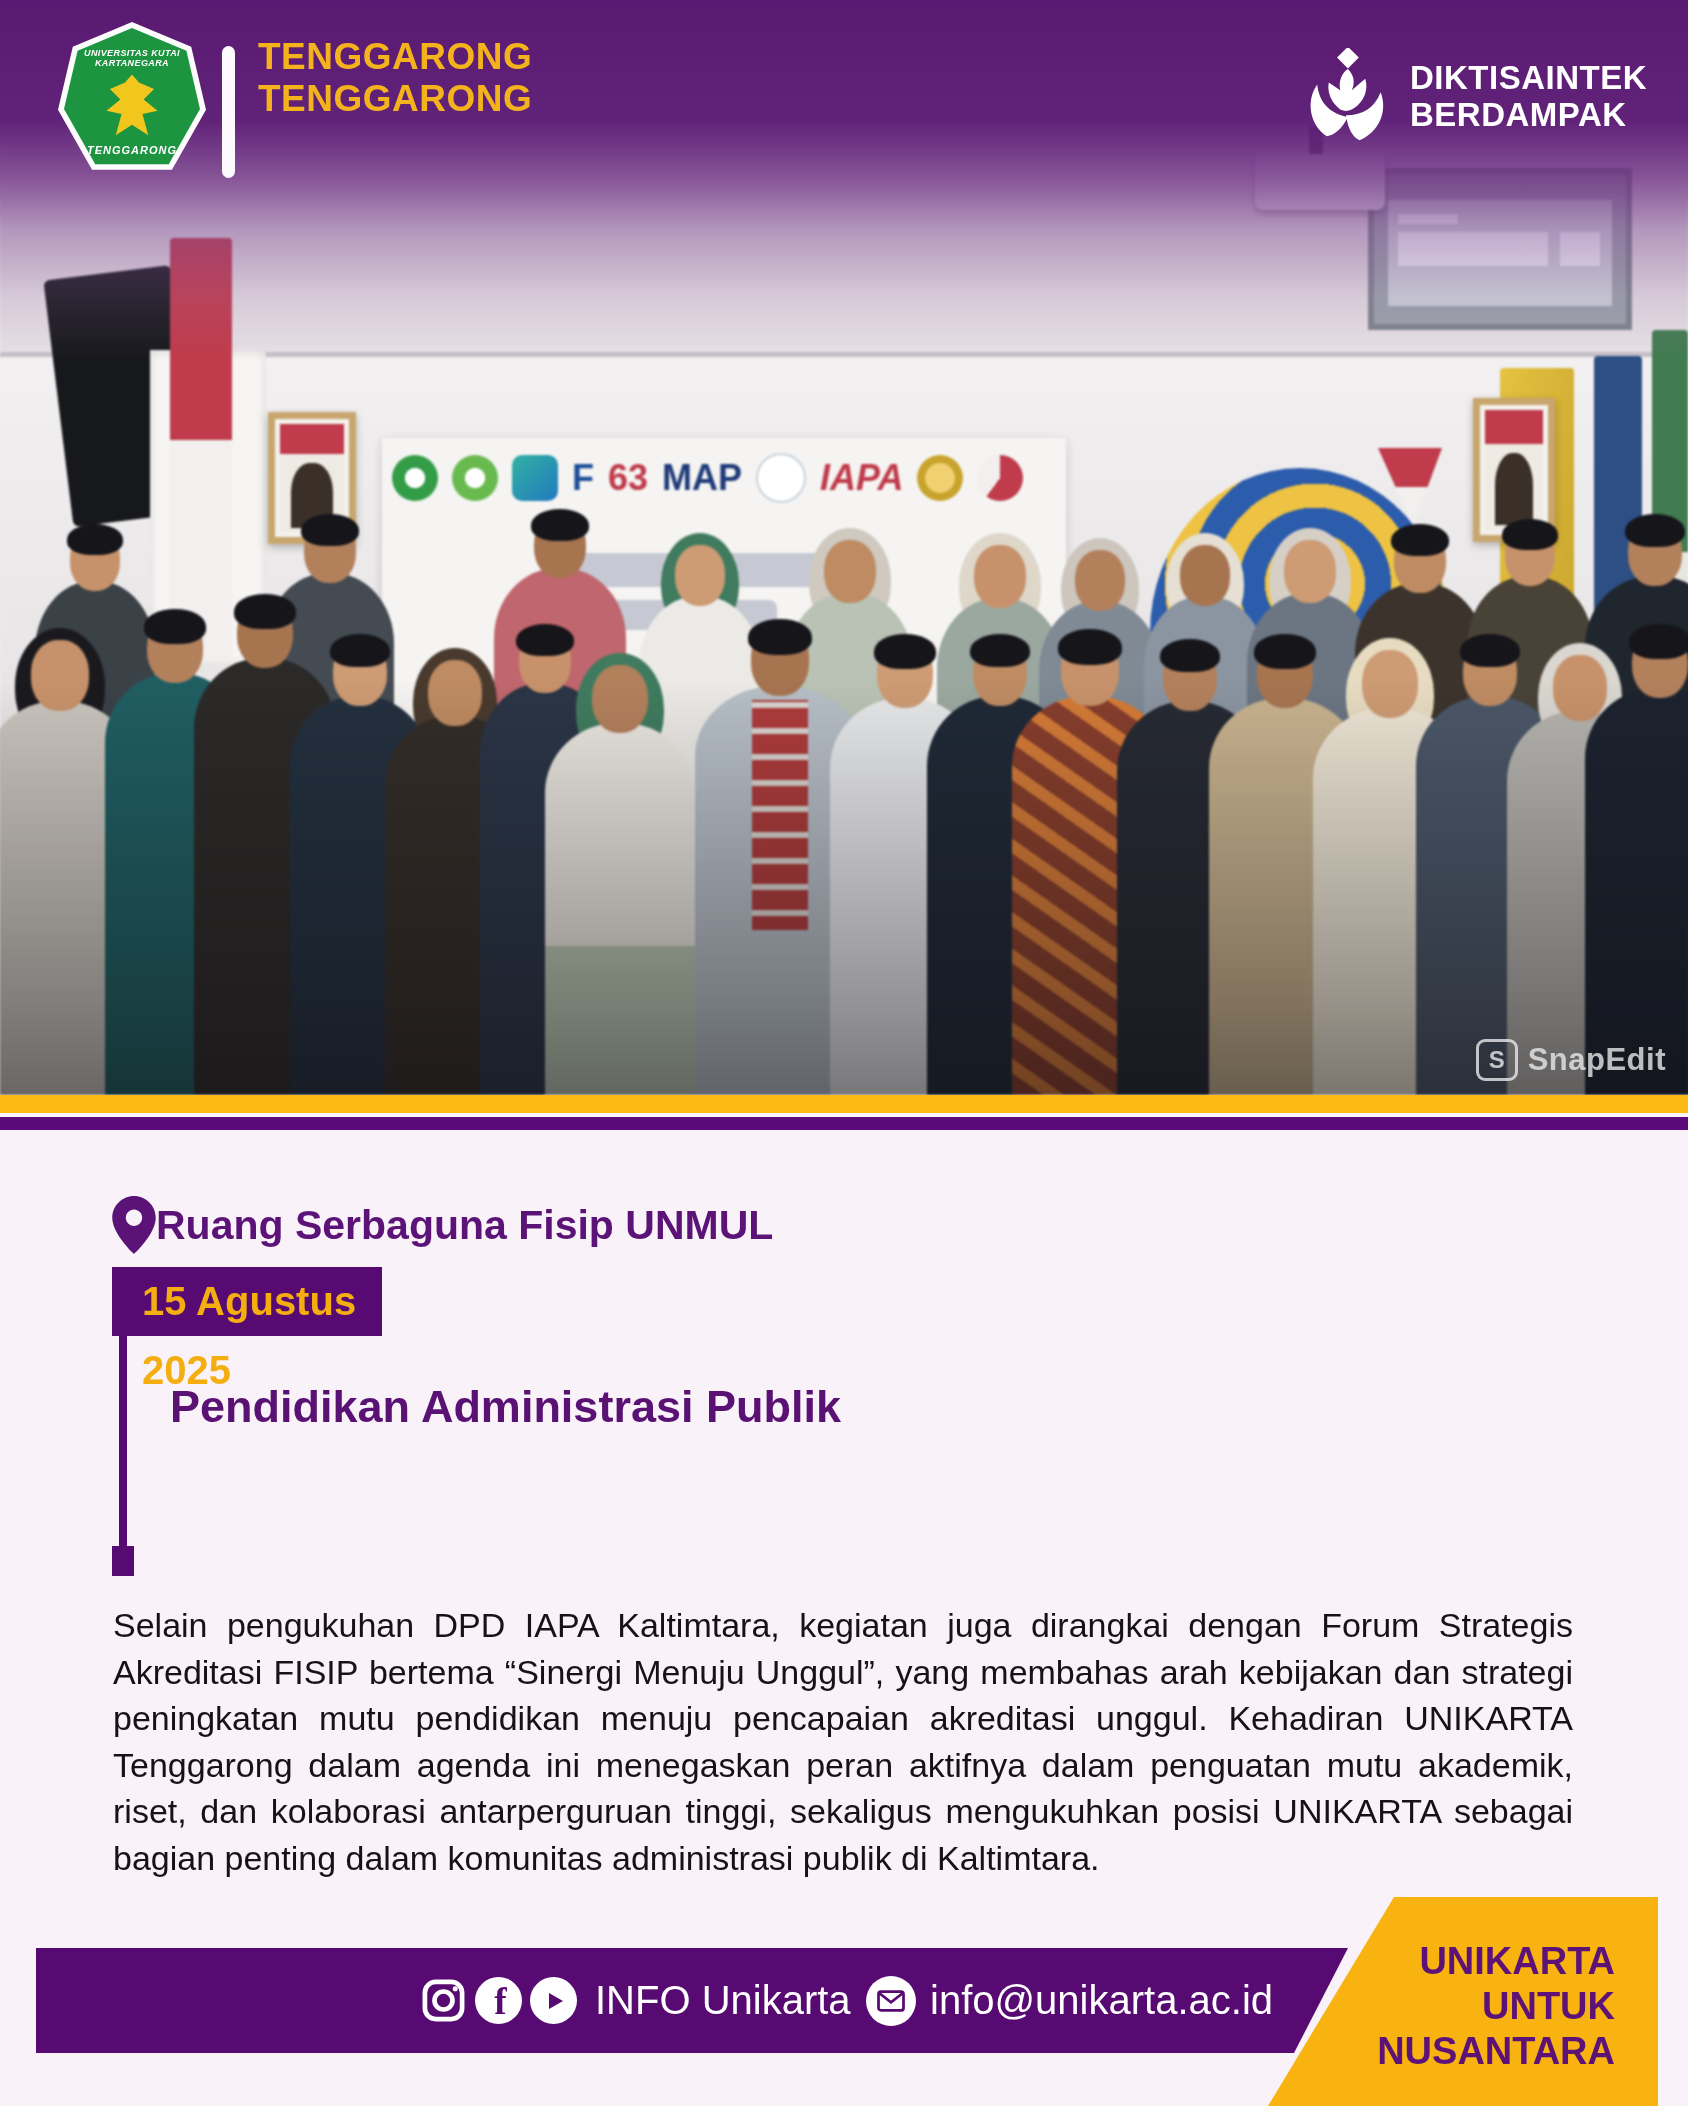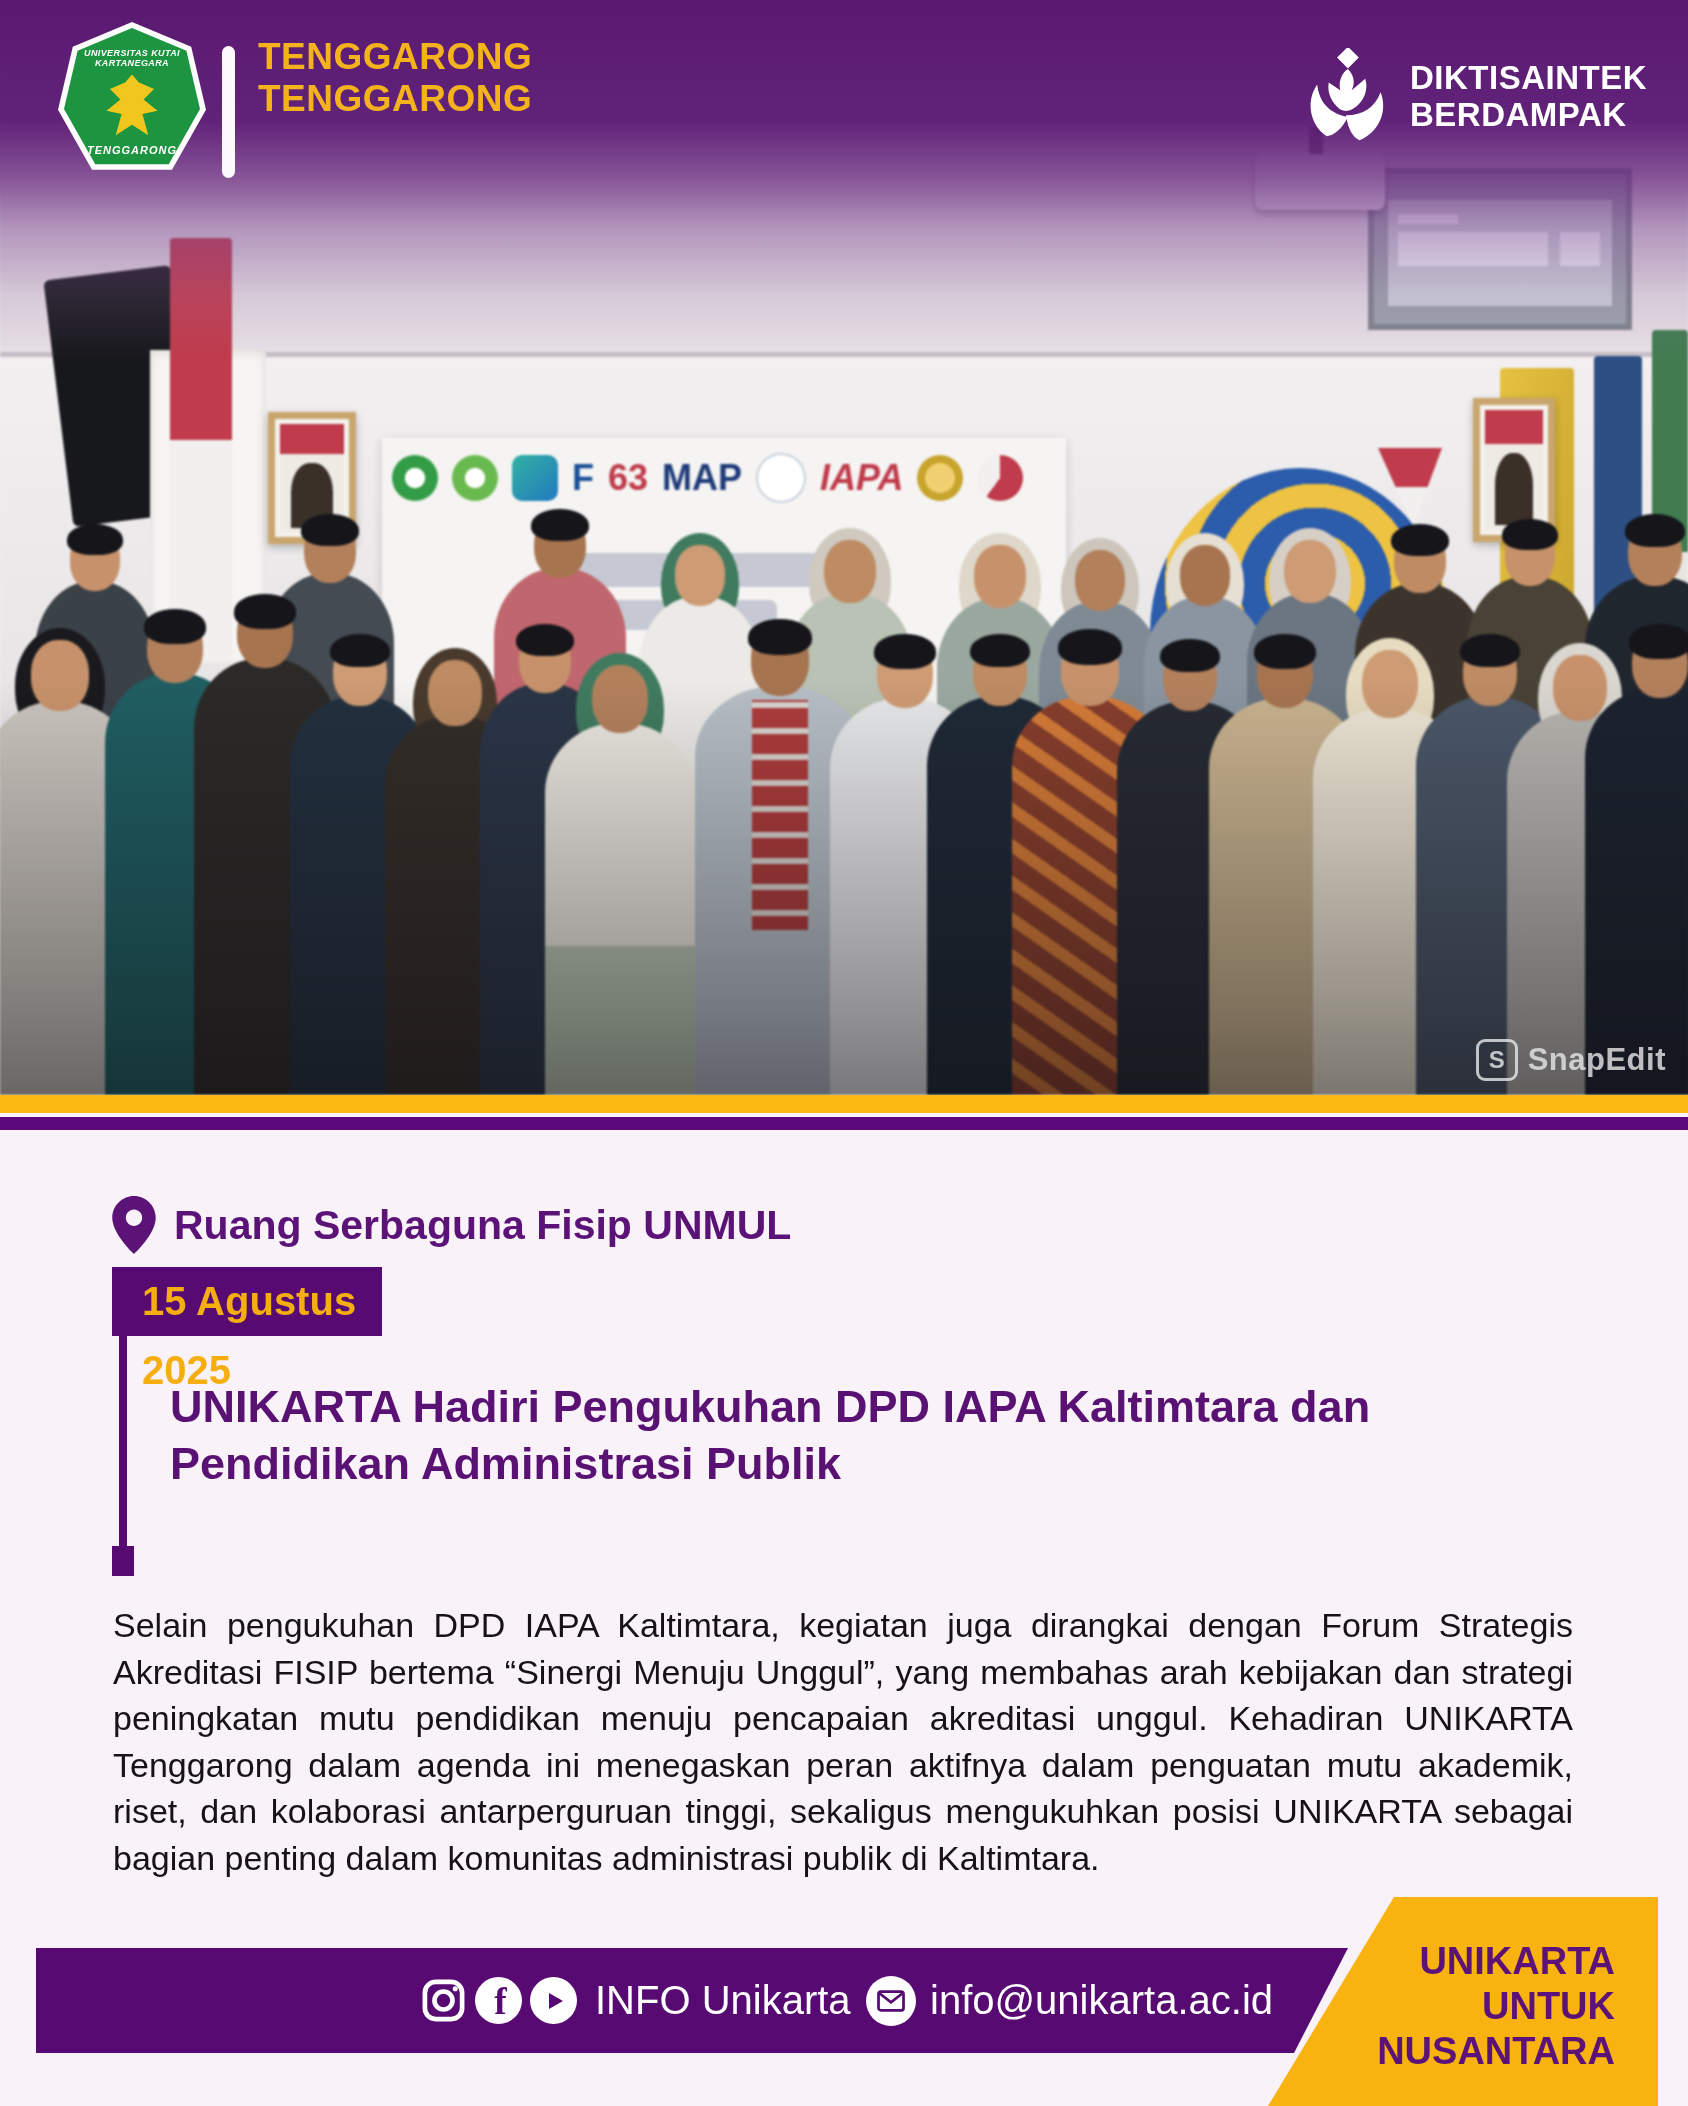--- a/index.html
+++ b/index.html
@@ -57,21 +57,21 @@
           clip-path:polygon(50% 0,62% 12%,88% 22%,70% 38%,94% 55%,68% 60%,78% 92%,50% 76%,22% 92%,32% 60%,6% 55%,30% 38%,12% 22%,38% 12%);}
   .logo-banner{position:absolute;left:0;right:0;bottom:14px;text-align:center;color:#fff;font-size:11px;font-weight:800;letter-spacing:1px;}
   .hdr-divider{position:absolute;left:222px;top:46px;width:13px;height:132px;border-radius:8px;background:#fdf9fd;}
   .uni-name{position:absolute;left:258px;top:36px;color:#f4b31c;font-size:37px;line-height:41.5px;font-weight:800;letter-spacing:.5px;}
   .dikti{position:absolute;left:1298px;top:48px;display:flex;align-items:center;gap:16px;color:#fff;}
   .dikti-text{font-size:33px;line-height:37px;font-weight:800;letter-spacing:.5px;}
 
   
   .stripe-y{position:absolute;left:0;top:1095px;width:100%;height:18px;background:#fcb813;}
   .stripe-p{position:absolute;left:0;top:1117px;width:100%;height:13px;background:#5a0a7a;}
-  .loc-row{position:absolute;left:112px;top:1196px;display:flex;align-items:center;gap:18px;color:#5c1377;}
+  .loc-row{position:absolute;left:112px;top:1196px;display:flex;align-items:center;color:#5c1377;}
   .loc-text{font-size:41px;font-weight:600;}
   .date-badge{position:absolute;left:112px;top:1267px;width:270px;height:69px;background:#570a72;
               color:#f4ae10;font-size:40px;font-weight:700;line-height:69px;padding-left:30px;box-sizing:border-box;}
   .tl-line{position:absolute;left:119px;top:1336px;width:8px;height:212px;background:#570a72;}
   .tl-cap{position:absolute;left:112px;top:1546px;width:22px;height:30px;background:#570a72;}
   .headline{position:absolute;left:170px;top:1378px;width:1300px;color:#591173;font-size:45px;line-height:57px;font-weight:800;}
   .bodytext{position:absolute;left:113px;top:1602px;width:1460px;color:#161216;font-size:34px;line-height:46.5px;
             text-align:justify;}
 
   
@@ -270,21 +270,20 @@
       <path fill="#5c1377" d="M12,0C5.4,0,0,5.4,0,12c0,9,12,20,12,20s12-11,12-20C24,5.4,18.6,0,12,0z M12,16.5 c-2.5,0-4.5-2-4.5-4.5s2-4.5,4.5-4.5s4.5,2,4.5,4.5S14.5,16.5,12,16.5z"></path>
     </svg>
     <span class="loc-text">Ruang Serbaguna Fisip UNMUL</span>
   </div>
 
   <div class="date-badge">15 Agustus 2025</div>
   <div class="tl-line"></div>
   <div class="tl-cap"></div>
 
   <div class="headline">
-    <div>UNIKARTA Hadiri Pengukuhan DPD IAPA Kaltimtara dan</div>
     <div>Pendidikan Administrasi Publik</div>
   </div>
 
   <div class="bodytext">Selain pengukuhan DPD IAPA Kaltimtara, kegiatan juga dirangkai dengan Forum Strategis Akreditasi FISIP bertema “Sinergi Menuju Unggul”, yang membahas arah kebijakan dan strategi peningkatan mutu pendidikan menuju pencapaian akreditasi unggul. Kehadiran UNIKARTA Tenggarong dalam agenda ini menegaskan peran aktifnya dalam penguatan mutu akademik, riset, dan kolaborasi antarperguruan tinggi, sekaligus mengukuhkan posisi UNIKARTA sebagai bagian penting dalam komunitas administrasi publik di Kaltimtara.</div>
 
   <div class="foot-bar">
     <div class="f-item" style="left:384px;gap:8px;">
       <span style="display:flex;">
         <svg width="47" height="47" viewBox="0 0 24 24">
             <g fill="none" stroke="#fff" stroke-width="2.4">

